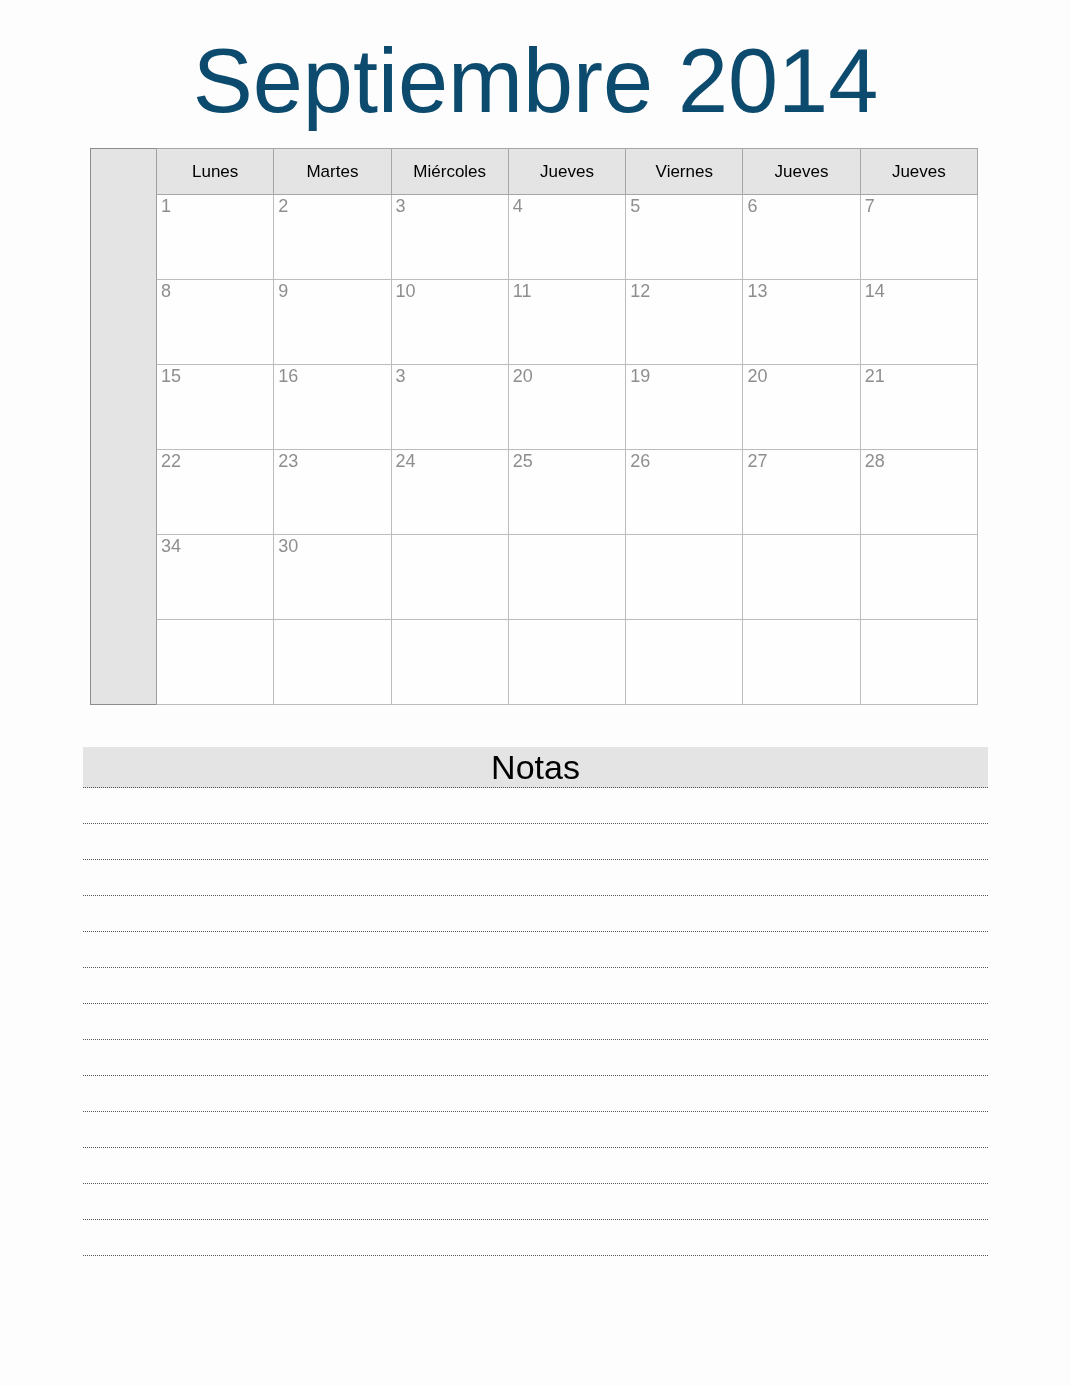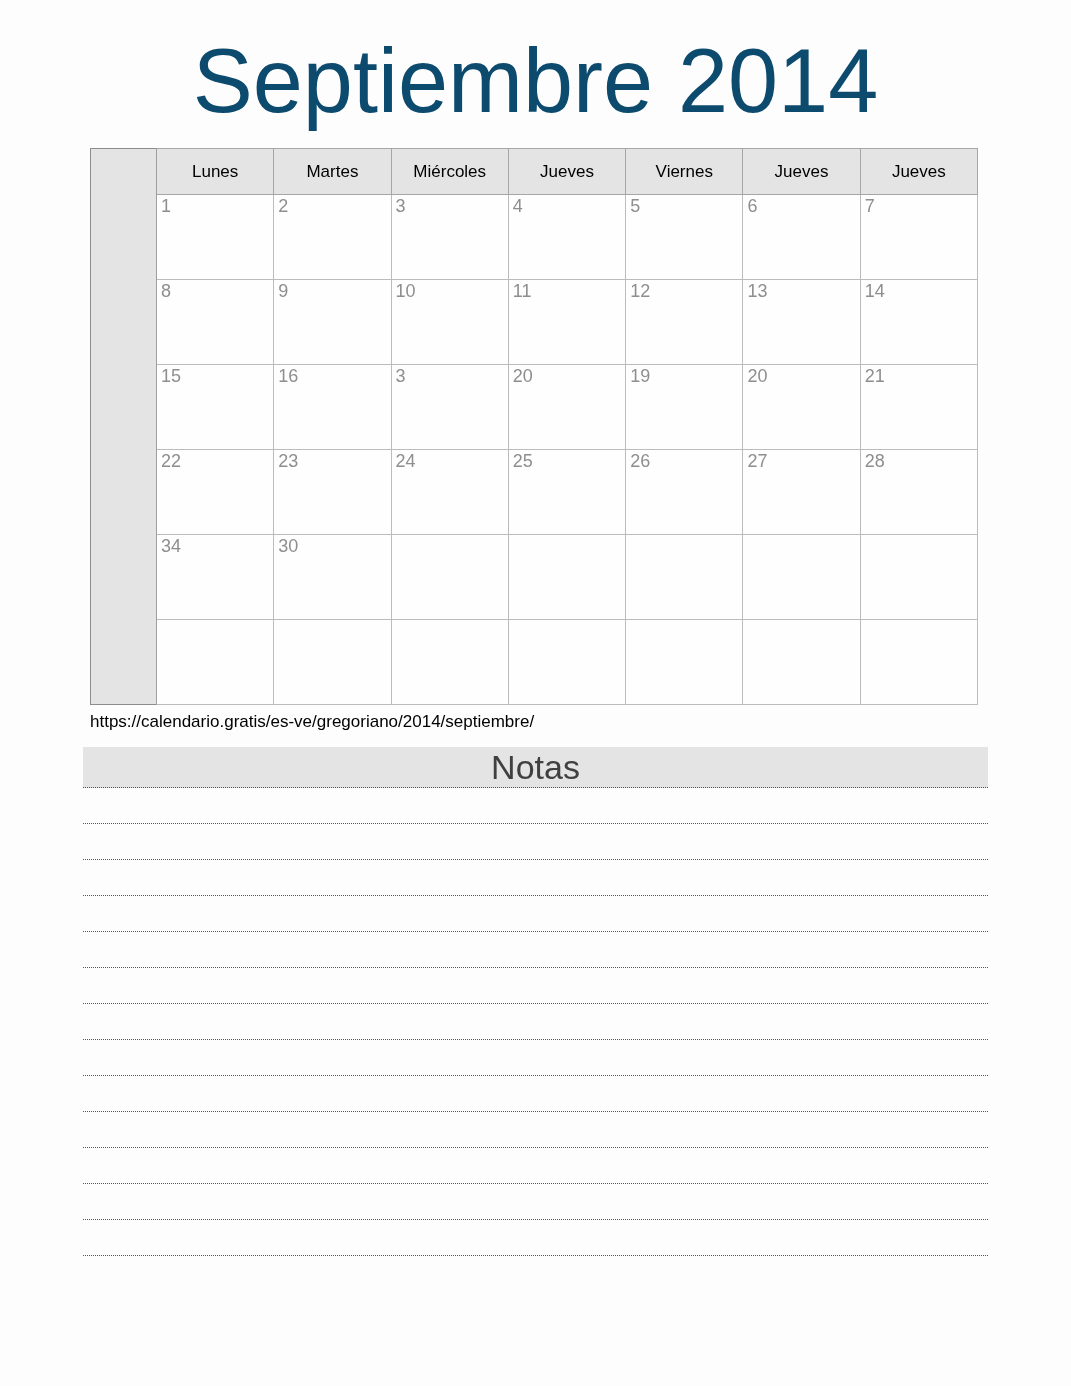--- a/index.html
+++ b/index.html
@@ -53,21 +53,21 @@
   }
 
   
   .notes {
     position: absolute; top: 747px; left: 83px; width: 905px;
   }
   .notes-header {
     height: 40px; line-height: 40px;
     background: #e4e4e4;
     text-align: center;
-    font-size: 34px; color: #404040;
+    font-size: 34px; color: #000000;
     border-bottom: 1px dotted #555;
   }
   .note-line {
     height: 35px;
     border-bottom: 1px dotted #555;
   }
 </style>
 </head>
 <body>
 
@@ -147,21 +147,20 @@
         <td class="day"></td>
         <td class="day"></td>
         <td class="day"></td>
         <td class="day"></td>
         <td class="day"></td>
         <td class="day"></td>
       </tr>
     </tbody>
   </table>
 
-  <div class="source-url">https://calendario.gratis/es-ve/gregoriano/2014/septiembre/</div>
 
   <div class="notes">
     <div class="notes-header">Notas</div>
     <div>
         <div class="note-line"></div>
         <div class="note-line"></div>
         <div class="note-line"></div>
         <div class="note-line"></div>
         <div class="note-line"></div>
         <div class="note-line"></div>

